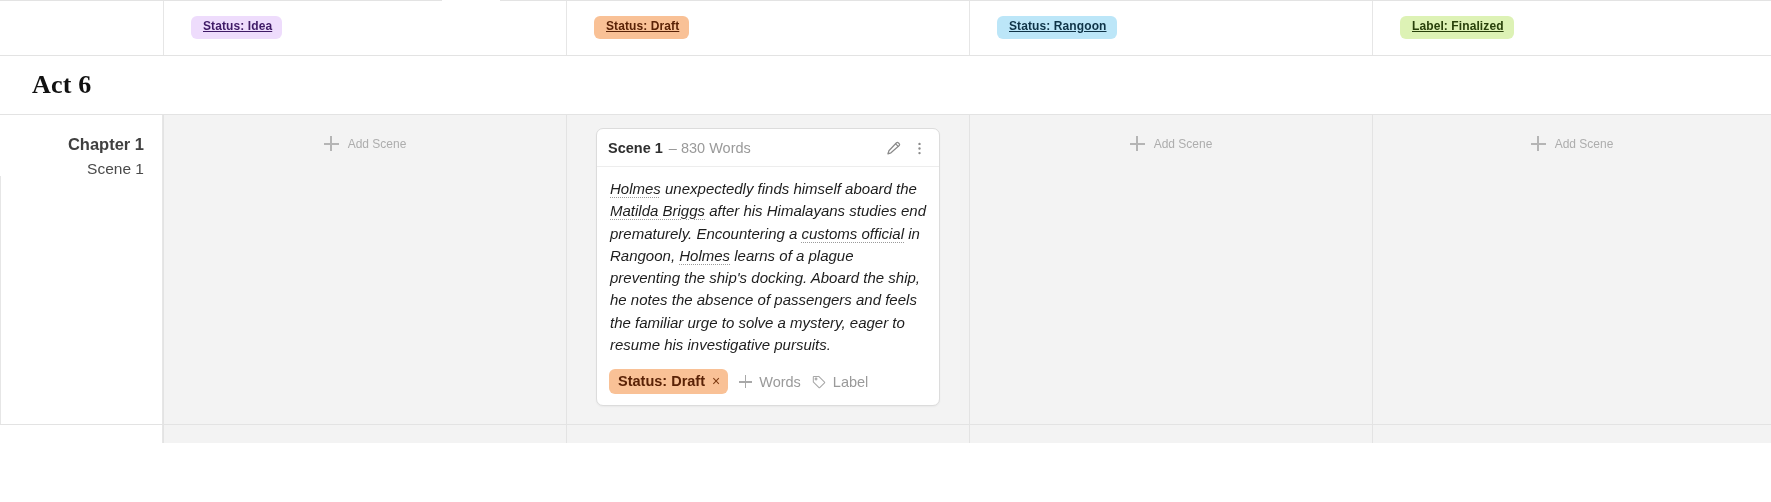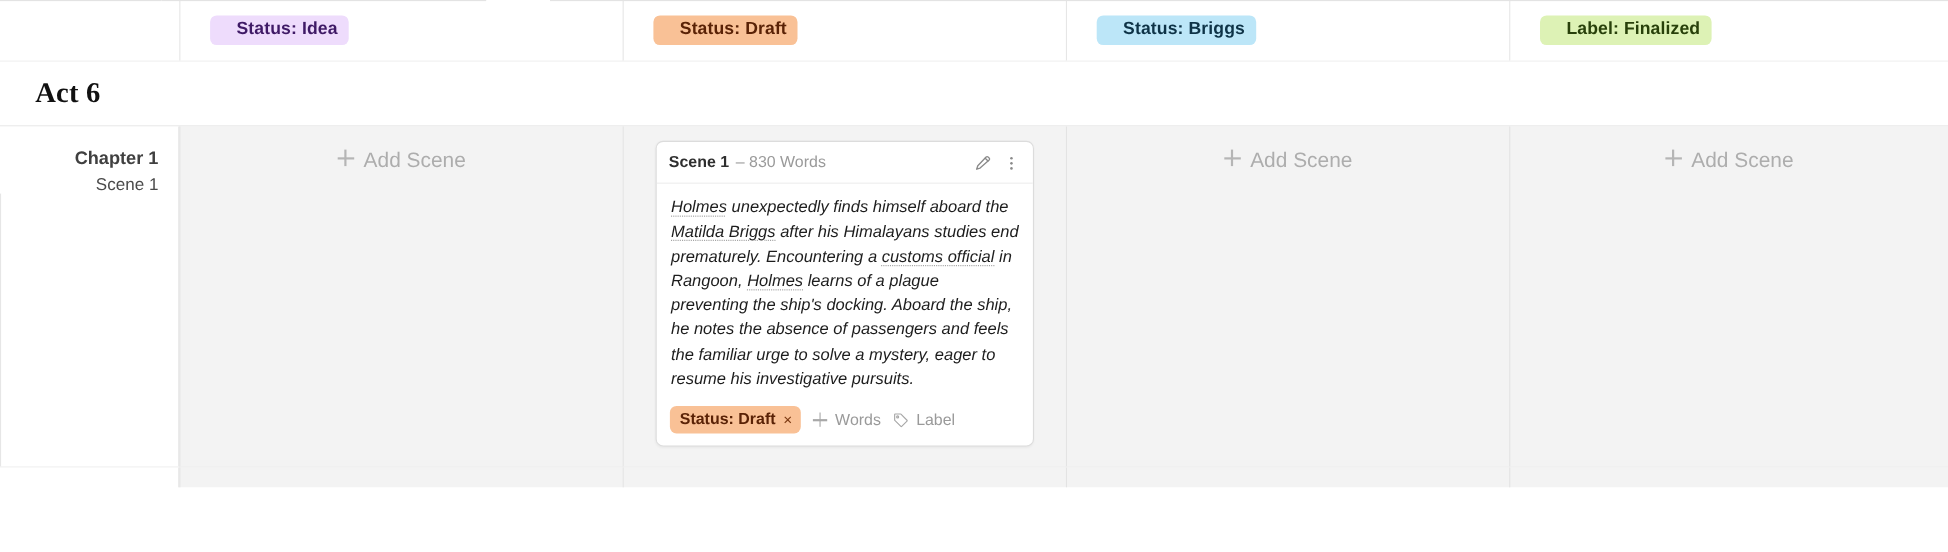--- a/index.html
+++ b/index.html
@@ -37,27 +37,28 @@
     padding-left: 27px;
     border-left: 1px solid #e6e6e6;
     height: 100%;
     background: #ffffff;
   }
   .status-cell.first {
     border-left: none;
   }
   .badge {
     display: inline-block;
-    padding: 4px 10px 5px 24px;
+    padding: 4px 10px 5px 12px;
     border-radius: 6px;
-    font-size: 16px;
+    font-size: 12px;
     font-weight: bold;
     line-height: 1.15;
     white-space: nowrap;
     letter-spacing: 0.1px;
+    text-decoration: underline;
   }
   .badge-idea     { background: #eedcfc; color: #3f1a66; }
   .badge-draft    { background: #f9c196; color: #5a2206; }
   .badge-edited   { background: #bce6f8; color: #0e3347; }
   .badge-finalized{ background: #ddf2b5; color: #28400a; }
 
   
   .top-rules {
     position: absolute;
     top: 0; left: 0;
@@ -133,24 +134,24 @@
     display: flex;
     align-items: flex-start;
     justify-content: center;
     padding-top: 13px;
     position: relative;
   }
 
   
   .add-scene {
     display: inline-flex;
-    align-items: flex-start;
+    align-items: center;
     gap: 9px;
     color: #adadad;
-    font-size: 19px;
+    font-size: 12px;
     margin-top: 8px;
     user-select: none;
     cursor: pointer;
   }
   .add-scene .plus {
     display: inline-block;
     width: 15px;
     height: 15px;
     position: relative;
   }
@@ -309,21 +310,21 @@
 
     <div class="status-cell">
       <span class="badge badge-idea">Status: Idea</span>
     </div>
 
     <div class="status-cell">
       <span class="badge badge-draft">Status: Draft</span>
     </div>
 
     <div class="status-cell">
-      <span class="badge badge-edited">Status: Briggs</span>
+      <span class="badge badge-edited">Status: Rangoon</span>
     </div>
 
     <div class="status-cell">
       <span class="badge badge-finalized">Label: Finalized</span>
     </div>
   </div>
 
   <div class="act-row">
     <div class="act-title">Act 6</div>
   </div>

